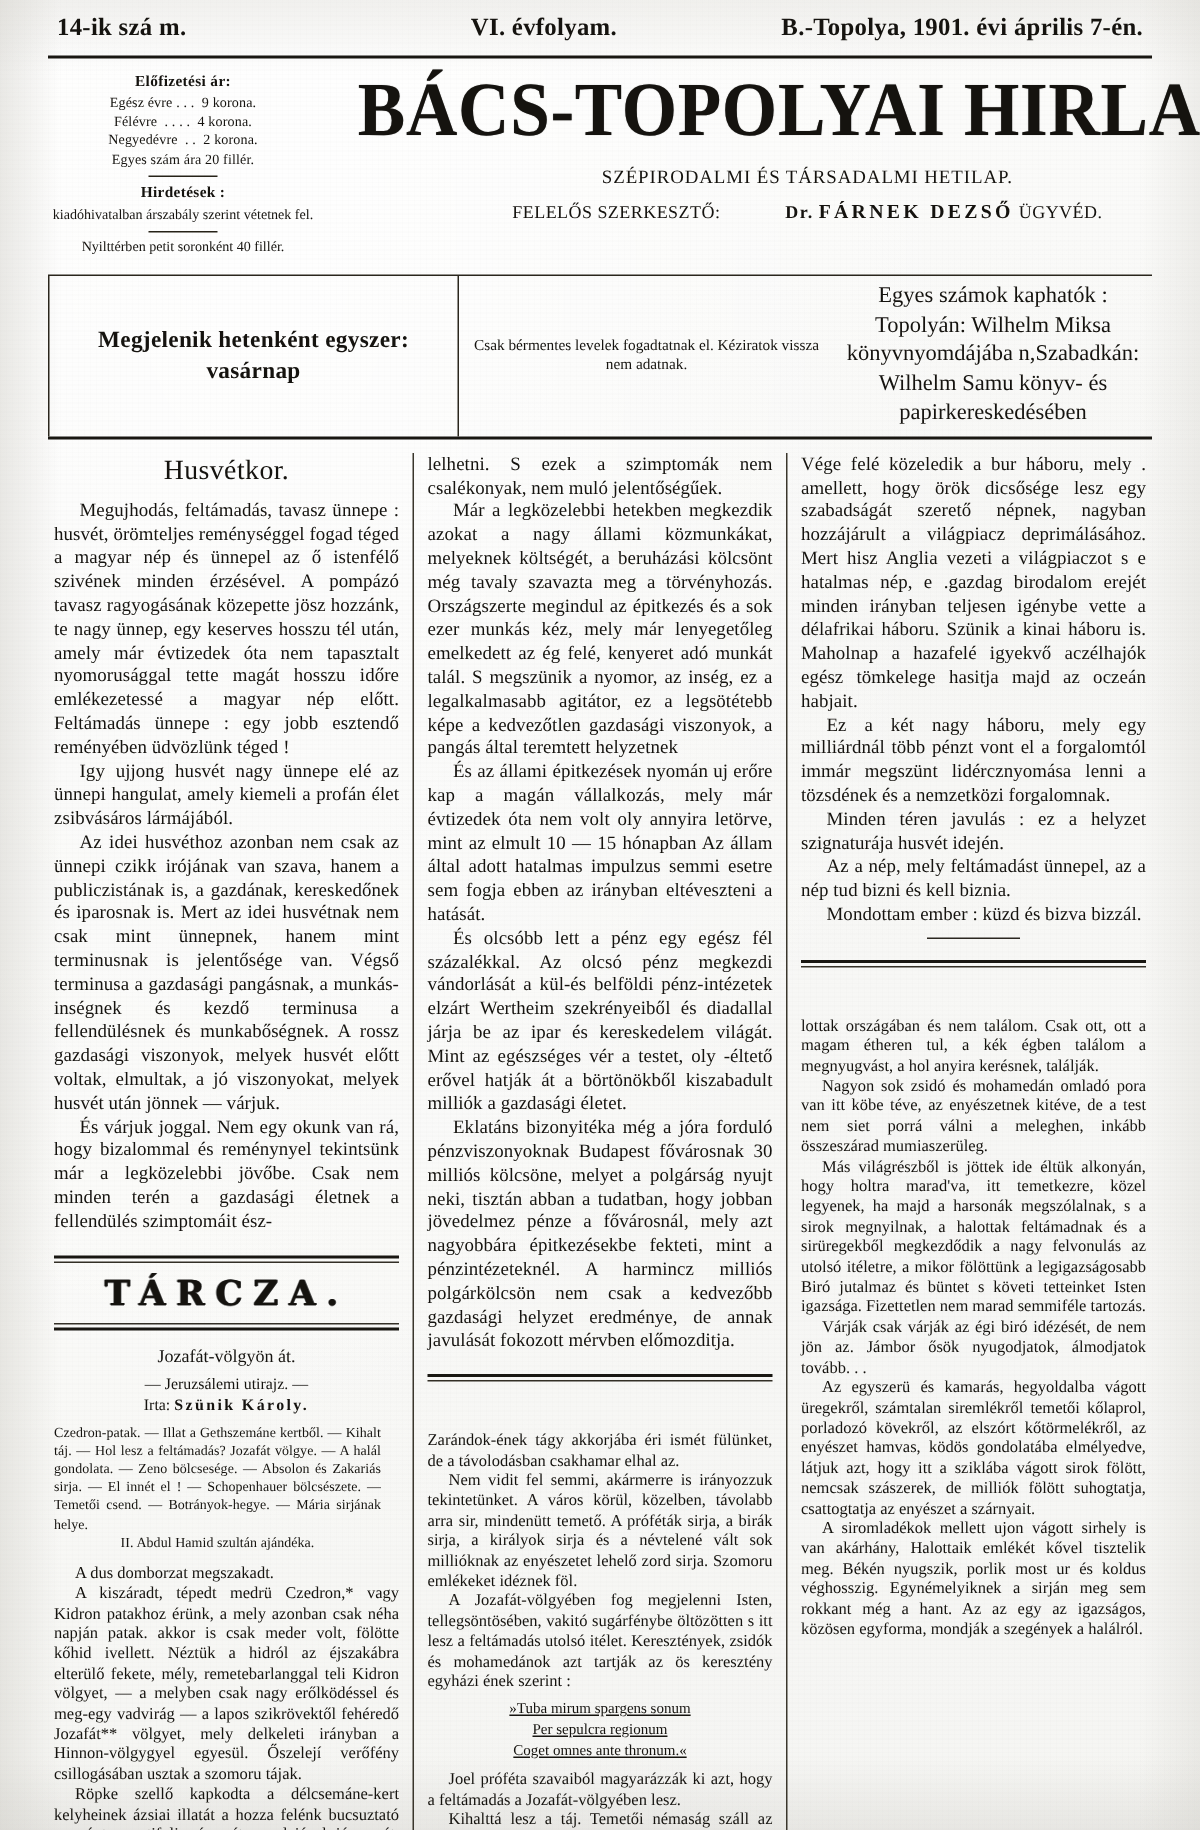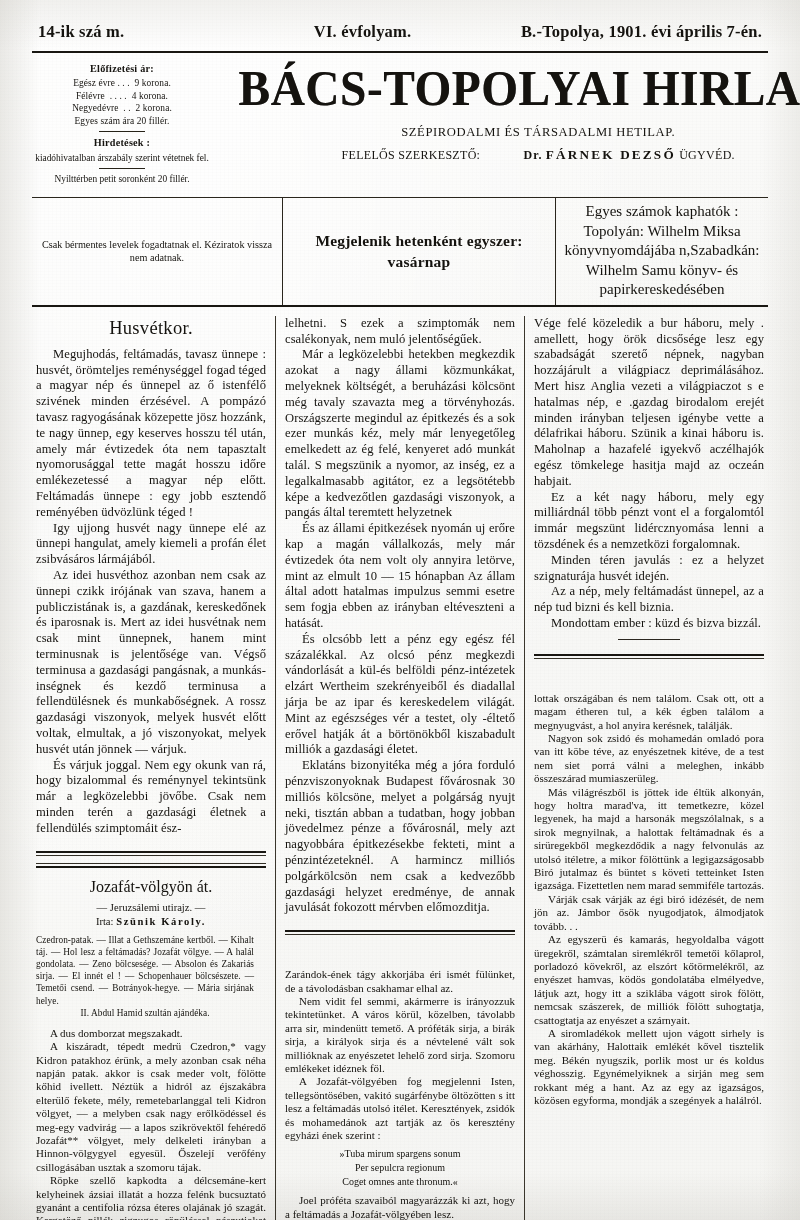--- a/index.html
+++ b/index.html
@@ -45,21 +45,21 @@
       linear-gradient(180deg, rgba(210,208,201,.30) 0%, rgba(255,255,255,0) 4%, rgba(255,255,255,0) 96%, rgba(205,203,198,.35) 100%);
   }
 
   .content { position: relative; z-index: 2; }
 
   
   .topline {
     display: flex;
     align-items: baseline;
     justify-content: space-between;
-    padding: 22px 6px 4px 6px;
+    padding: 8px 6px 4px 6px;
     font-size: 16.5px;
     font-weight: bold;
     letter-spacing: .2px;
   }
   .topline .issue  { flex: 0 0 auto; }
   .topline .volume { flex: 0 0 auto; margin-left: 80px; }
   .topline .date   { flex: 0 0 auto; }
 
   .rule-thick {
     border: 0;
@@ -212,21 +212,21 @@
   .tarcza-title {
     text-align: center;
     font-size: 23px;
     font-weight: bold;
     letter-spacing: 7px;
     font-family: "DejaVu Serif", "Liberation Serif", serif;
     text-shadow: .6px 0 0 rgba(0,0,0,.7), -.6px 0 0 rgba(0,0,0,.45), 0 .6px 0 rgba(0,0,0,.4);
   }
   .feuil-title {
     text-align: center;
-    font-size: 16px;
+    font-size: 12px;
     margin: 4px 0 5px 0;
     font-weight: normal;
   }
   .feuil-kind, .feuil-author {
     text-align: center;
     font-size: 10.6px;
     line-height: 1.35;
   }
   .feuil-author .nm {
     font-weight: bold;
@@ -254,21 +254,21 @@
   }
   p.small.cont { text-indent: 0; }
 
   .verse {
     margin: 5px 0 6px 0;
     font-size: 10px;
     line-height: 1.36;
     text-align: center;
     font-style: normal;
   }
-  .verse div { white-space: nowrap; }
+  .verse div { white-space: nowrap; text-decoration: underline; }
 
   .endrule {
     width: 62px;
     border-top: 1.4px solid #2b2720;
     margin: 7px auto 7px auto;
   }
 </style>
 </head>
 <body>
 
@@ -292,56 +292,57 @@
         <div class="block">
           <span class="pricerow">Egész évre . . .  9 korona.</span>
           <span class="pricerow">Félévre  . . . .  4 korona.</span>
           <span class="pricerow">Negyedévre  . .  2 korona.</span>
           <span class="pricerow">Egyes szám ára 20 fillér.</span>
         </div>
         <div class="minirule"></div>
         <div class="caption">Hirdetések :</div>
         <div class="block">kiadóhivatalban árszabály szerint vétetnek fel.</div>
         <div class="minirule"></div>
-        <div class="block">Nyilttérben petit soronként 20 fillér.</div>
+        <div class="block">Nyilttérben petit soronként 40 fillér.</div>
       </div>
 
       <div class="mh-center">
         <div class="paper-title">BÁCS-TOPOLYAI HIRLAP.</div>
         <div class="paper-sub1">SZÉPIRODALMI ÉS TÁRSADALMI HETILAP.</div>
         <div class="paper-sub2">
           <span>FELELŐS SZERKESZTŐ:</span>
           <span class="ed-title">Dr.</span>
           <span class="ed-name">FÁRNEK DEZSŐ</span>
           <span>ÜGYVÉD.</span>
         </div>
       </div>
 
     </div>
 
     <div class="noticebar">
-      <div class="nb-cell nb-1">Csak bérmentes levelek fogadtatnak el. Kéziratok vissza nem adatnak.</div>
       <div class="nb-cell nb-2">
         <div>Megjelenik hetenként egyszer:</div>
         <div>vasárnap</div>
       </div>
+      <div class="nb-cell nb-1">Csak bérmentes levelek fogadtatnak el. Kéziratok vissza nem adatnak.</div>
       <div class="nb-cell nb-3">Egyes számok kaphatók : Topolyán: Wilhelm Miksa könyvnyomdájába n,Szabadkán: Wilhelm Samu könyv- és papirkereskedésében</div>
     </div>
 
     <div class="cols">
 
       <div class="col col-1">
         <h1 class="arttitle">Husvétkor.</h1>
         <p class="body">Megujhodás, feltámadás, tavasz ünnepe : husvét, örömteljes reménységgel fogad téged a magyar nép és ünnepel az ő istenfélő szivének minden érzésével. A pompázó tavasz ragyogásának közepette jösz hozzánk, te nagy ünnep, egy keserves hosszu tél után, amely már évtizedek óta nem tapasztalt nyomorusággal tette magát hosszu időre emlékezetessé a magyar nép előtt. Feltámadás ünnepe : egy jobb esztendő reményében üdvözlünk téged !</p>
         <p class="body">Igy ujjong husvét nagy ünnepe elé az ünnepi hangulat, amely kiemeli a profán élet zsibvásáros lármájából.</p>
         <p class="body">Az idei husvéthoz azonban nem csak az ünnepi czikk irójának van szava, hanem a publiczistának is, a gazdának, kereskedőnek és iparosnak is. Mert az idei husvétnak nem csak mint ünnepnek, hanem mint terminusnak is jelentősége van. Végső terminusa a gazdasági pangásnak, a munkás-inségnek és kezdő terminusa a fellendülésnek és munkabőségnek. A rossz gazdasági viszonyok, melyek husvét előtt voltak, elmultak, a jó viszonyokat, melyek husvét után jönnek — várjuk.</p>
         <p class="body">És várjuk joggal. Nem egy okunk van rá, hogy bizalommal és reménynyel tekintsünk már a legközelebbi jövőbe. Csak nem minden terén a gazdasági életnek a fellendülés szimptomáit ész-</p>
 
         <div class="tarcza-wrap">
           <div class="tarcza-rule-top"></div>
+          <div class="tarcza-title">TÁRCZA.</div>
           <div class="tarcza-rule-bot"></div>
 
           <h2 class="feuil-title">Jozafát-völgyön át.</h2>
           <div class="feuil-kind">— Jeruzsálemi utirajz. —</div>
           <div class="feuil-author">
             <span>Irta:</span>
             <span class="nm">Szünik Károly.</span>
           </div>
           <div class="feuil-summary">
             <span>Czedron-patak. — Illat a Gethszemáne kertből. — Kihalt táj. — Hol lesz a feltámadás? Jozafát völgye. — A halál gondolata. — Zeno bölcsesége. — Absolon és Zakariás sirja. — El innét el ! — Schopenhauer bölcsészete. — Temetői csend. — Botrányok-hegye. — Mária sirjának helye.</span>

